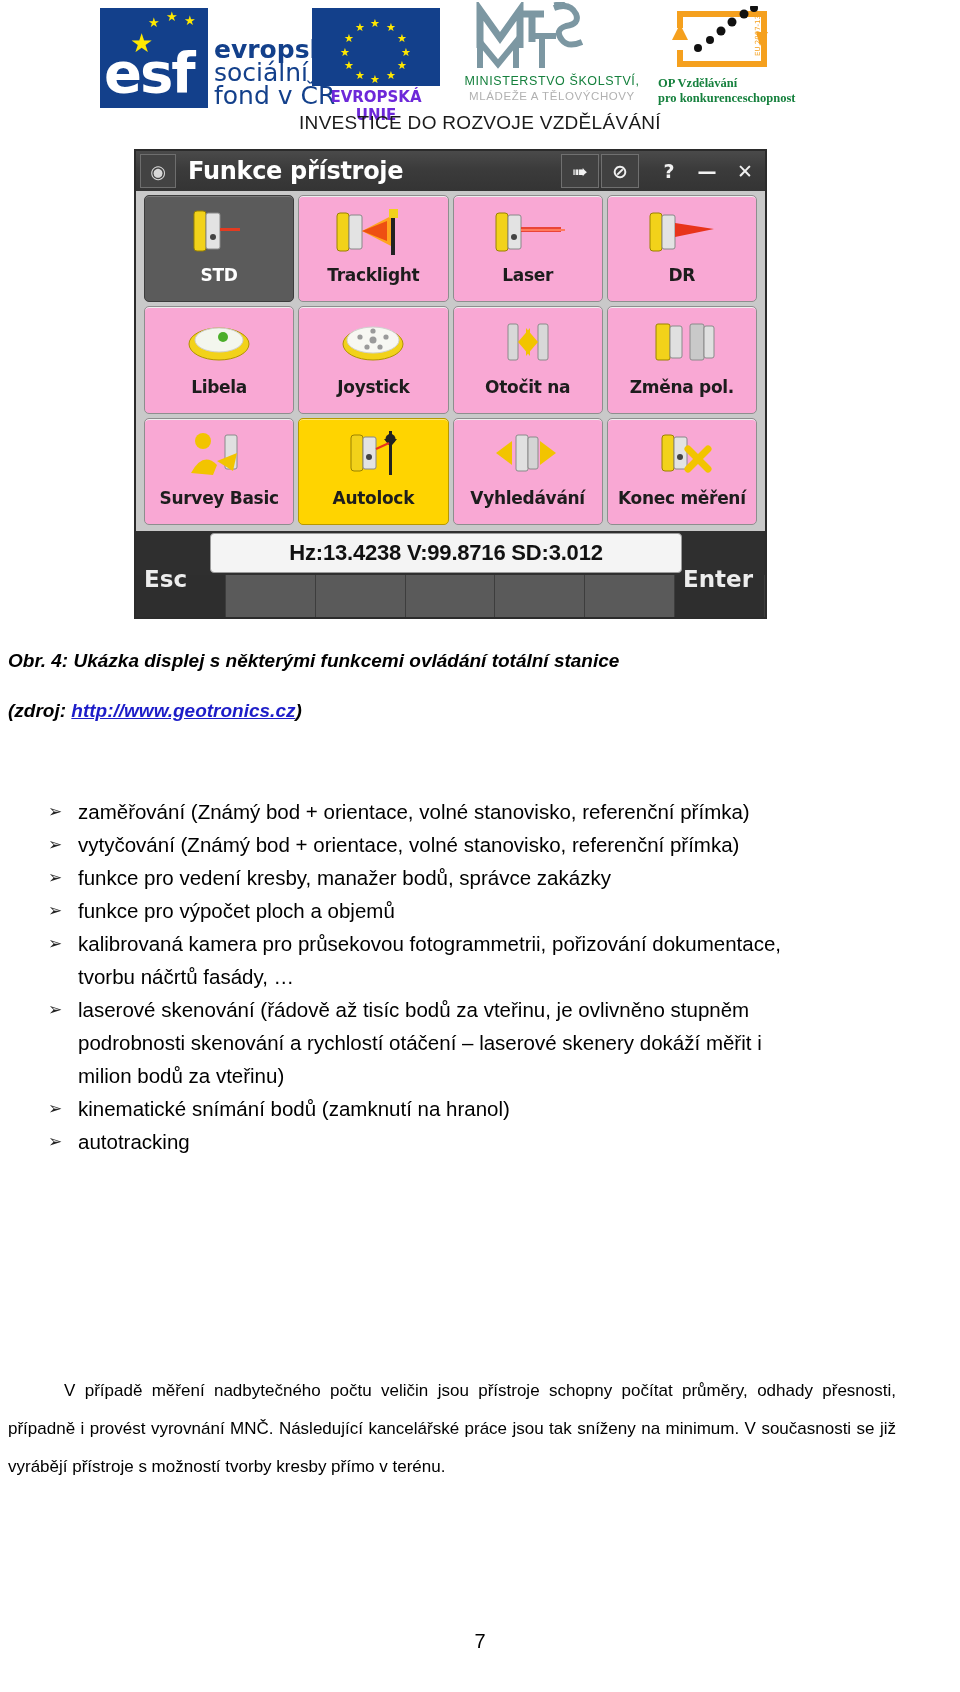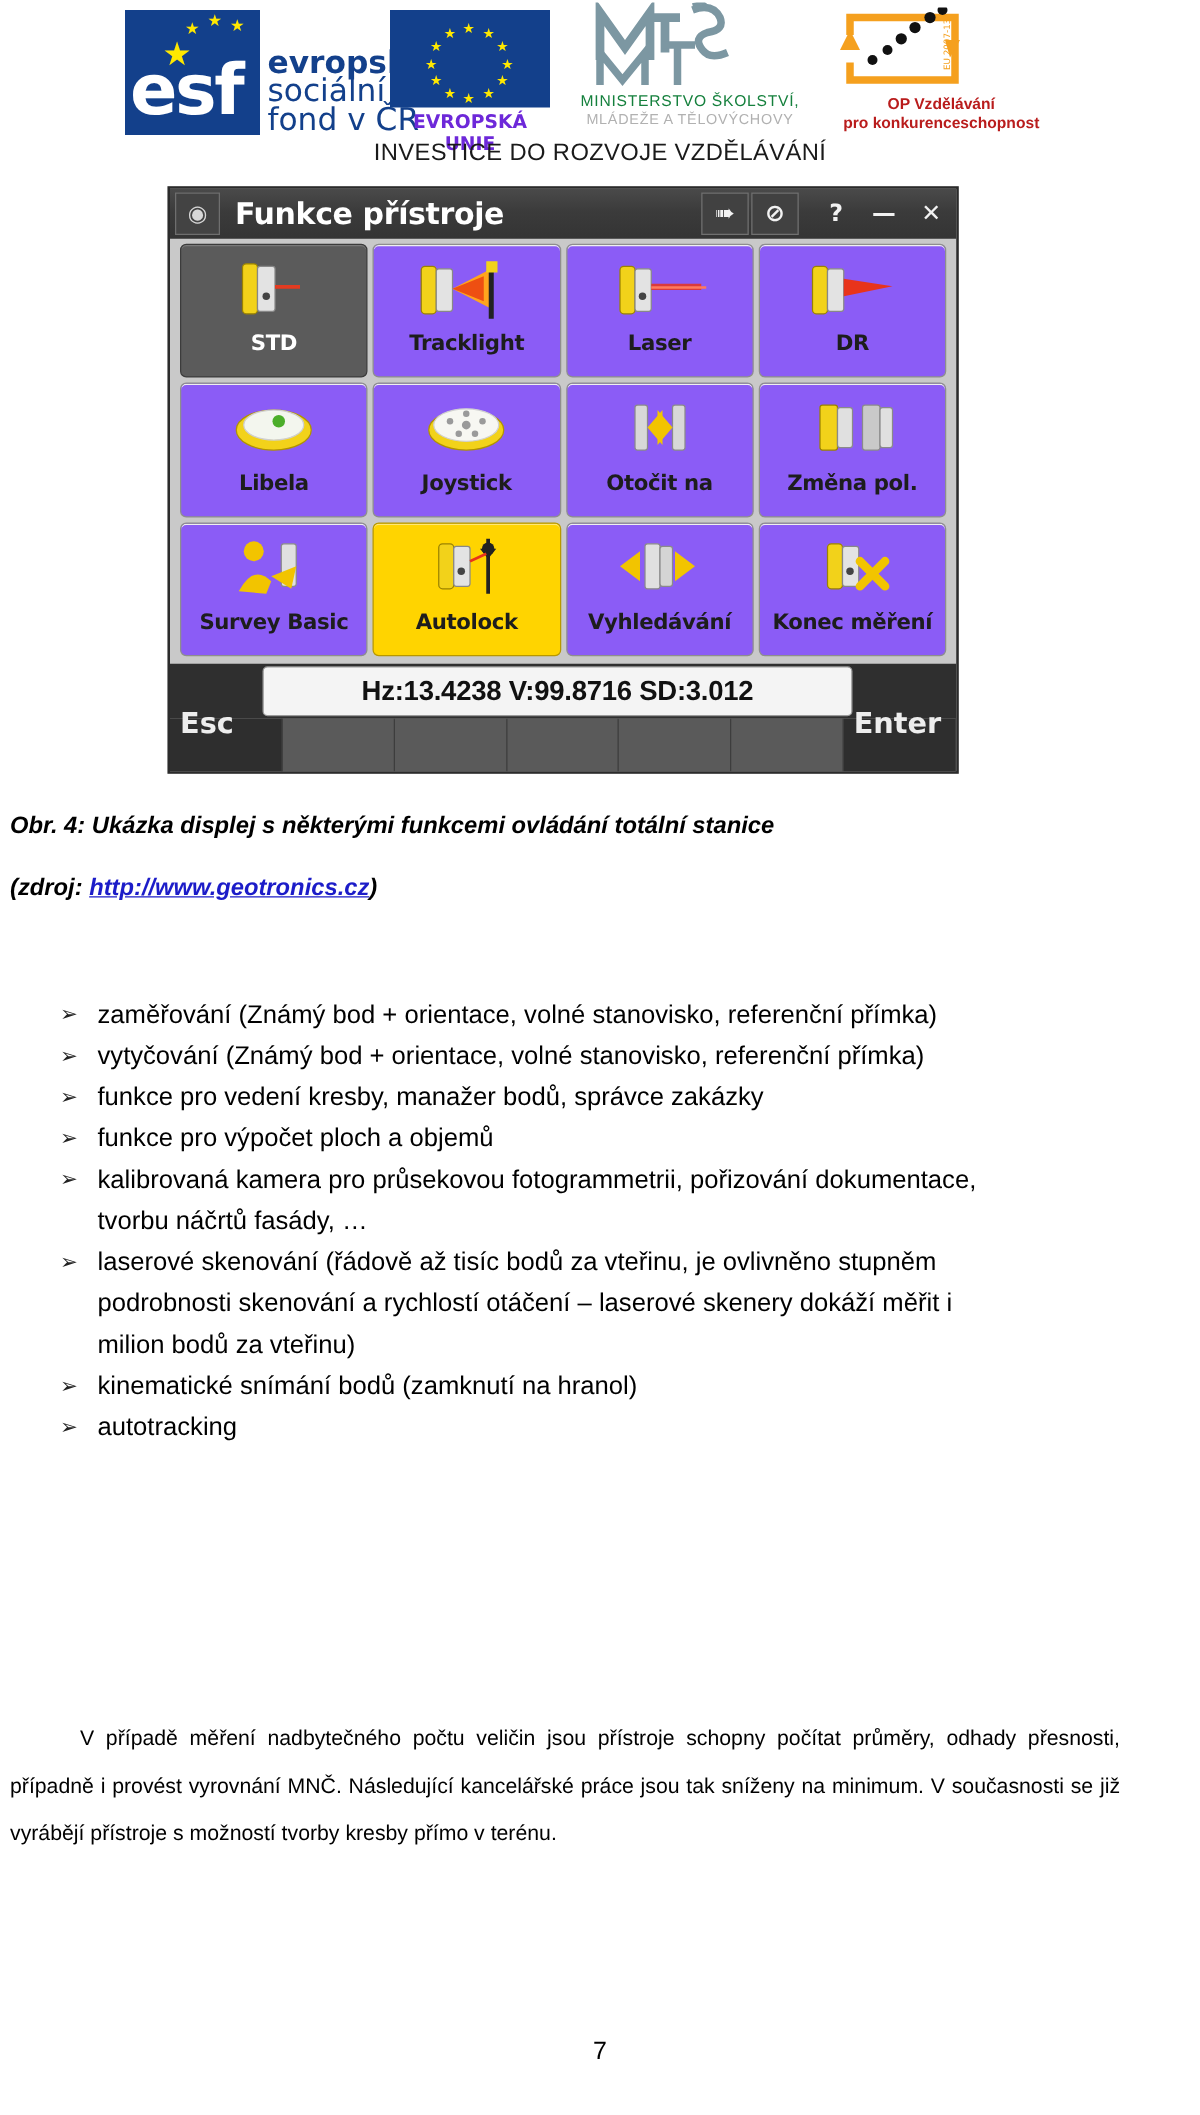--- a/index.html
+++ b/index.html
@@ -163,23 +163,23 @@
     left: 10px;
     top: 0;
     width: 110px;
     height: 72px;
   }
   .opvk-caption {
     position: absolute;
     left: 0;
     top: 70px;
     width: 190px;
-    text-align: center;
-    color: #b91c1c;
-    font-family: Liberation Sans, sans-serif;
+    text-align: left;
+    color: #15803d;
+    font-family: Liberation Serif, serif;
     font-weight: bold;
     font-size: 12.5px;
     line-height: 15px;
   }
 
   
   .investice {
     position: absolute;
     left: 0;
     top: 112px;
@@ -248,21 +248,21 @@
     left: 8px;
     top: 44px;
     width: 613px;
     height: 330px;
     display: grid;
     grid-template-columns: repeat(4, 1fr);
     grid-template-rows: repeat(3, 1fr);
     gap: 4px 4px;
   }
   .dev-cell {
-    background: #8b5cf6;
+    background: #f9a8d4;
     border: 1px solid #8e8e8e;
     border-radius: 5px;
     position: relative;
     display: flex;
     flex-direction: column;
     align-items: center;
     justify-content: flex-end;
     box-shadow: inset 0 1px 0 #efefef;
   }
   .dev-cell.selected {

